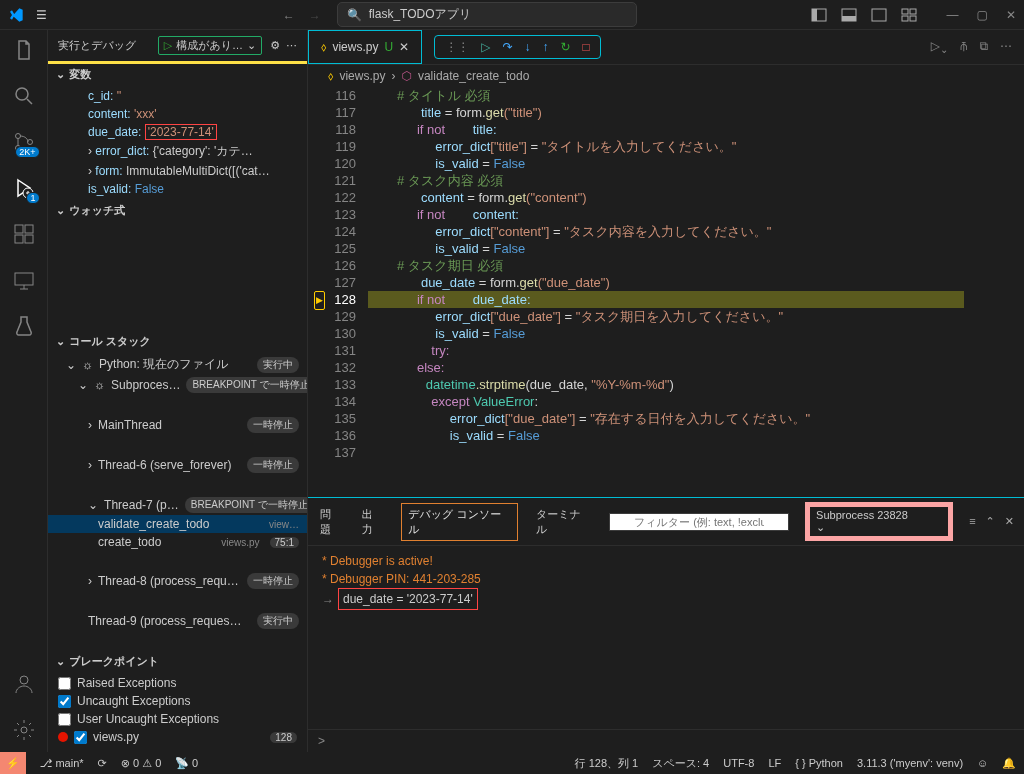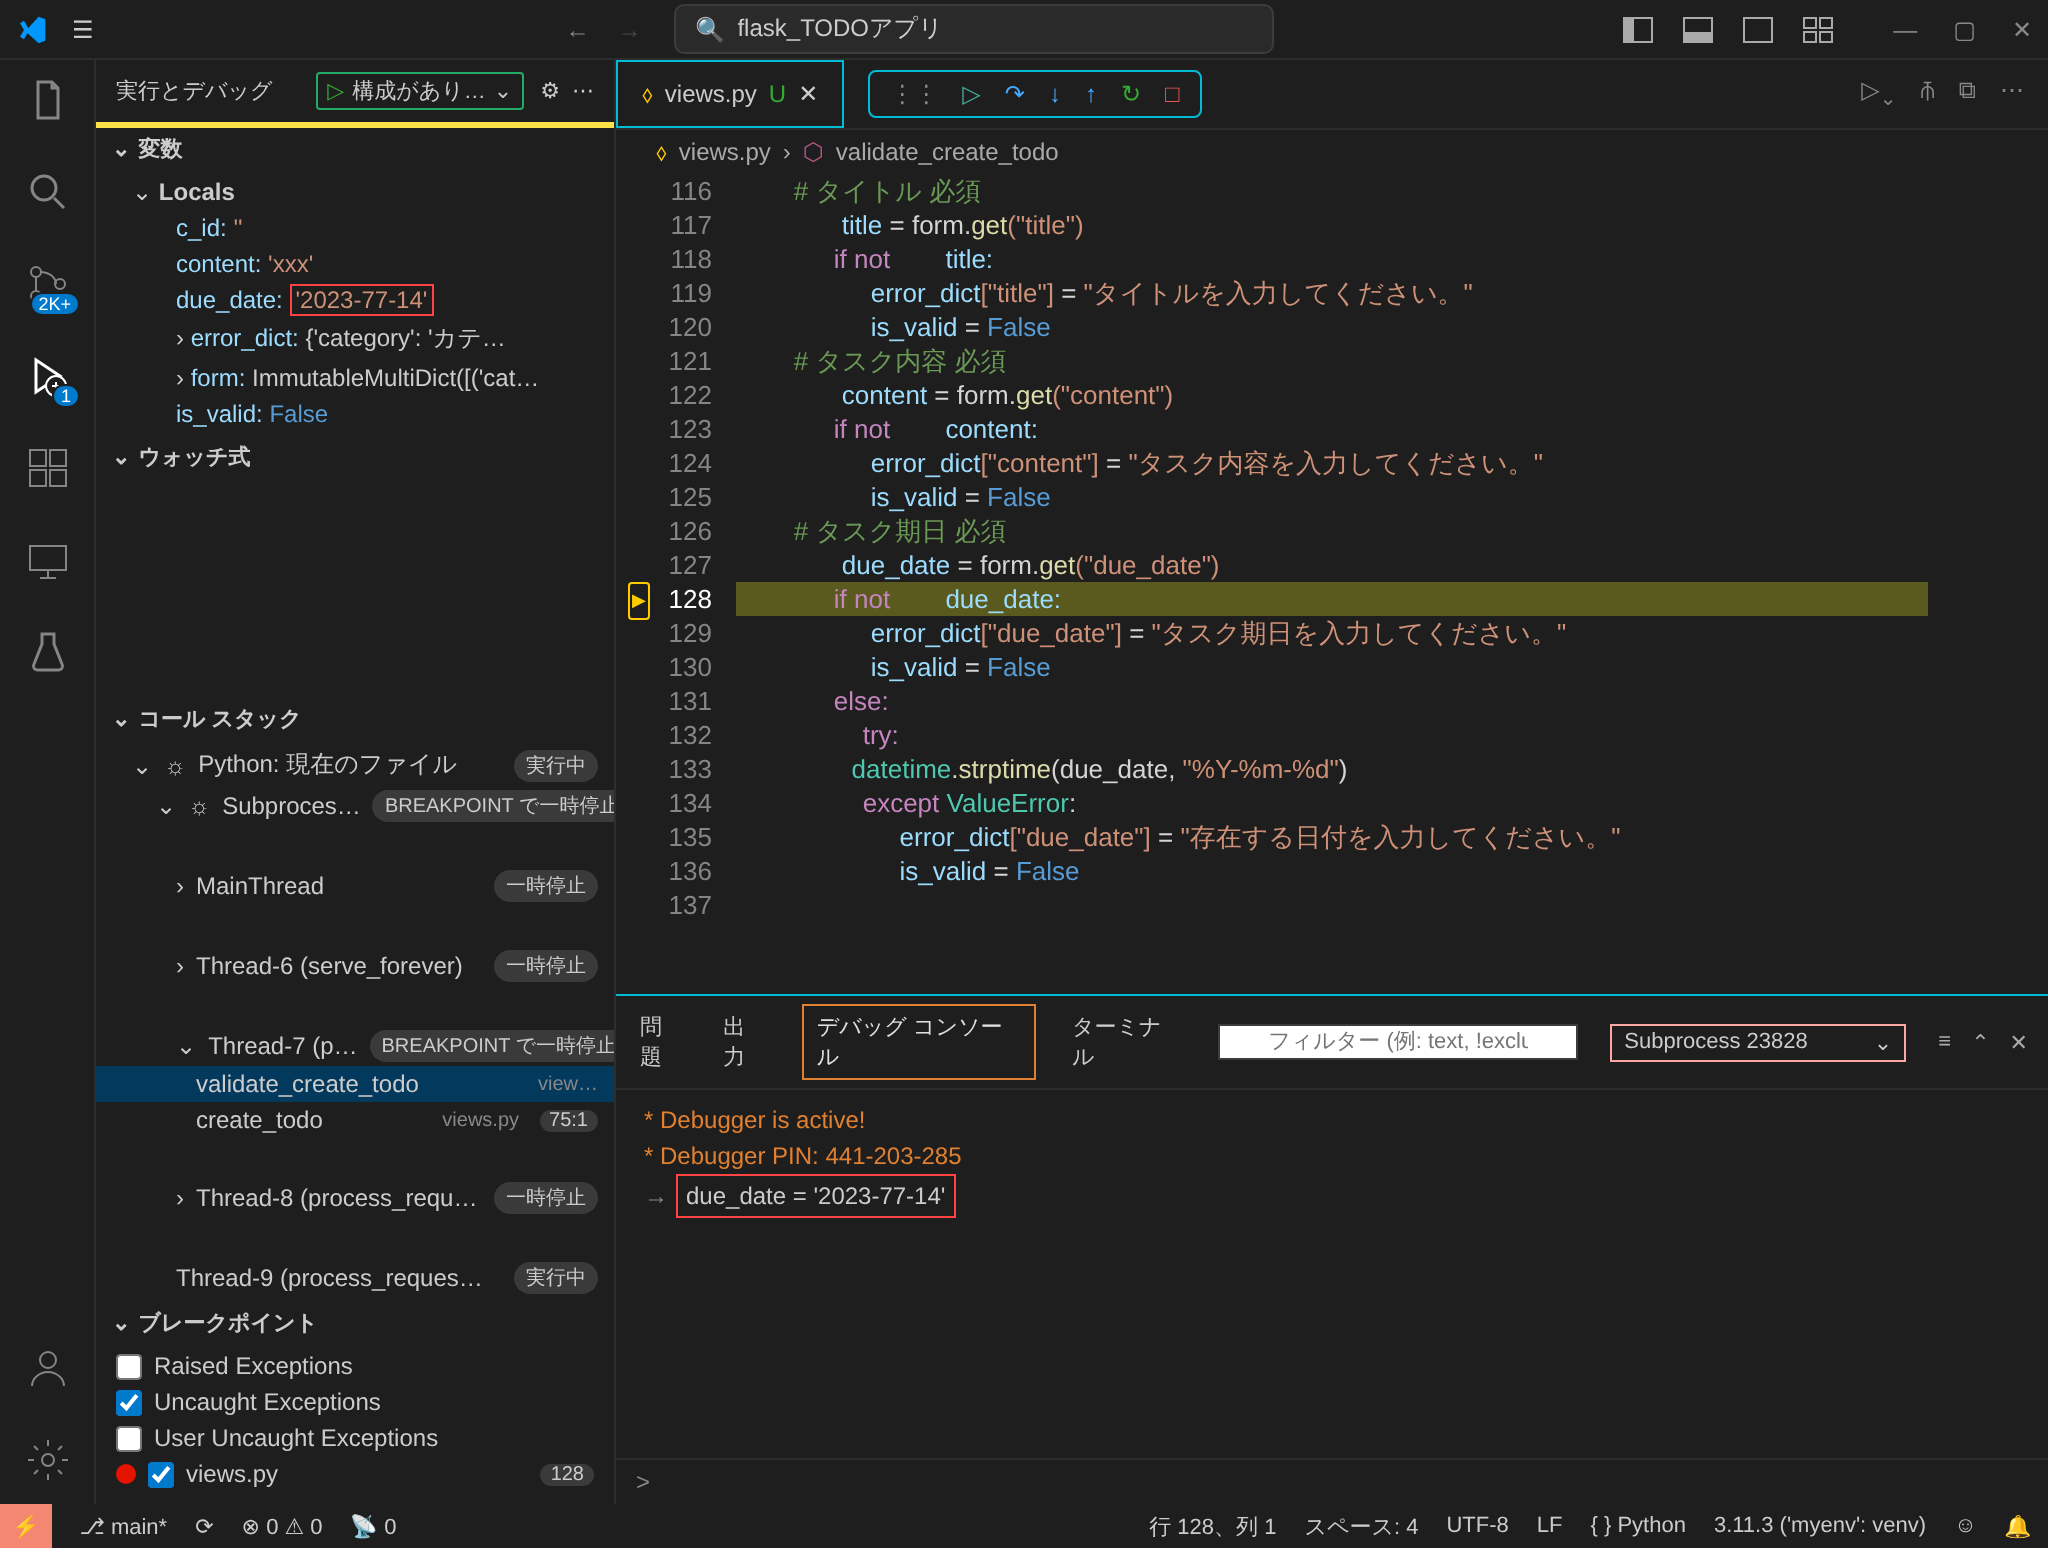--- a/index.html
+++ b/index.html
@@ -77,21 +77,21 @@
 .tk-bool { color: #569cd6; }
 .tk-op { color: #d4d4d4; }
 .tk-cls { color: #4ec9b0; }
 .minimap { width: 60px; background: #1e1e1e; opacity: 0.6; font-size: 1px; line-height: 2px; color: #666; }
 
 .panel { height: 255px; border-top: 1px solid #00bcd4; display: flex; flex-direction: column; }
 .panel-tabs { display: flex; align-items: center; padding: 4px 10px; gap: 16px; font-size: 11px; border-bottom: 1px solid #2d2d2d; justify-content: flex-end; }
 .panel-tabs .ptab { cursor: pointer; padding: 3px 2px; }
 .panel-tabs .ptab.active { border: 1px solid #e08030; color: #e0e0e0; padding: 3px 6px; }
 .panel-tabs .filter { margin-left: auto; border: 1px solid #3c3c3c; padding: 2px 24px; width: 180px; color: #888; font-size: 11px; }
-.panel-tabs .proc-select { border: 1px solid #fca5a5; padding: 2px 6px; width: 150px; display: flex; justify-content: space-between; }
+.panel-tabs .proc-select { border: 5px solid #fca5a5; padding: 2px 6px; width: 150px; display: flex; justify-content: space-between; flex-direction: column; }
 .panel-tabs .picons { display: flex; gap: 10px; color: #aaa; }
 .panel-body { flex: 1; padding: 6px 14px; font-family: Consolas, monospace; font-size: 12px; line-height: 18px; }
 .panel-body .dbg-line { color: #e08030; }
 .panel-body .expr-box { border: 1px solid #f44; padding: 1px 4px; display: inline-block; color: #ccc; }
 .panel-body .arrow { color: #888; margin-right: 4px; }
 .panel-input { border-top: 1px solid #2d2d2d; padding: 4px 10px; color: #888; }
 
 .statusbar { height: 22px; background: #1e1e1e; display: flex; align-items: center; padding: 0 8px; font-size: 11px; color: #ccc; gap: 14px; }
 .statusbar .orange { background: #f48771; color: #000; padding: 0 6px; height: 100%; display: flex; align-items: center; margin-left: -8px; }
 .statusbar .right { margin-left: auto; display: flex; gap: 14px; align-items: center; }
@@ -222,21 +222,20 @@
         </span>
       <span class="gear">⚙</span>
       <span style="margin-left:6px">⋯</span>
     </div>
 
     <div class="section-hdr">
         <span class="chev down"></span>
         <span>変数</span>
       </div>
     <div class="section-body">
-      <div class="var-item" style="padding-left:18px"><span class="chev down"></span> <b>Locals</b></div>
       <div class="var-item sub"><span class="kw">c_id:</span> <span class="str">''</span></div>
       <div class="var-item sub"><span class="kw">content:</span> <span class="str">'xxx'</span></div>
       <div class="var-item sub"><span class="kw">due_date:</span> <span class="str hl-red">'2023-77-14'</span></div>
       <div class="var-item sub"><span class="chev right"></span> <span class="kw">error_dict:</span> <span class="obj">{'category': 'カテ…</span></div>
       <div class="var-item sub"><span class="chev right"></span> <span class="kw">form:</span> <span class="obj">ImmutableMultiDict([('cat…</span></div>
       <div class="var-item sub"><span class="kw">is_valid:</span> <span class="bool">False</span></div>
     </div>
 
 
     <div class="section-hdr">
@@ -380,22 +379,22 @@
         <div class="cl"><span class="tk-cm">        # タスク内容 必須</span></div>
         <div class="cl">        <span class="tk-var">content</span><span class="tk-op"> = form.</span><span class="tk-func">get</span><span class="tk-str">("content")</span></div>
         <div class="cl">        <span class="tk-kw">if not </span><span class="tk-var">content:</span></div>
         <div class="cl">            <span class="tk-var">error_dict</span><span class="tk-str">["content"]</span><span class="tk-op"> = </span><span class="tk-str">"タスク内容を入力してください。"</span></div>
         <div class="cl">            <span class="tk-var">is_valid</span><span class="tk-op"> = </span><span class="tk-bool">False</span></div>
         <div class="cl"><span class="tk-cm">        # タスク期日 必須</span></div>
         <div class="cl">        <span class="tk-var">due_date</span><span class="tk-op"> = form.</span><span class="tk-func">get</span><span class="tk-str">("due_date")</span></div>
         <div class="cl hl">        <span class="tk-kw">if not </span><span class="tk-var">due_date:</span></div>
         <div class="cl">            <span class="tk-var">error_dict</span><span class="tk-str">["due_date"]</span><span class="tk-op"> = </span><span class="tk-str">"タスク期日を入力してください。"</span></div>
         <div class="cl">            <span class="tk-var">is_valid</span><span class="tk-op"> = </span><span class="tk-bool">False</span></div>
+        <div class="cl">            <span class="tk-kw">try:</span></div>
         <div class="cl">        <span class="tk-kw">else:</span></div>
-        <div class="cl">            <span class="tk-kw">try:</span></div>
         <div class="cl">                <span class="tk-cls">datetime</span><span class="tk-func">.strptime</span><span class="tk-op">(due_date, </span><span class="tk-str">"%Y-%m-%d"</span><span class="tk-op">)</span></div>
         <div class="cl">            <span class="tk-kw">except </span><span class="tk-cls">ValueError</span><span class="tk-op">:</span></div>
         <div class="cl">                <span class="tk-var">error_dict</span><span class="tk-str">["due_date"]</span><span class="tk-op"> = </span><span class="tk-str">"存在する日付を入力してください。"</span></div>
         <div class="cl">                <span class="tk-var">is_valid</span><span class="tk-op"> = </span><span class="tk-bool">False</span></div>
         <div class="cl"></div>
       </div>
       <div class="minimap"></div>
     </div>
 
     <div class="panel">

